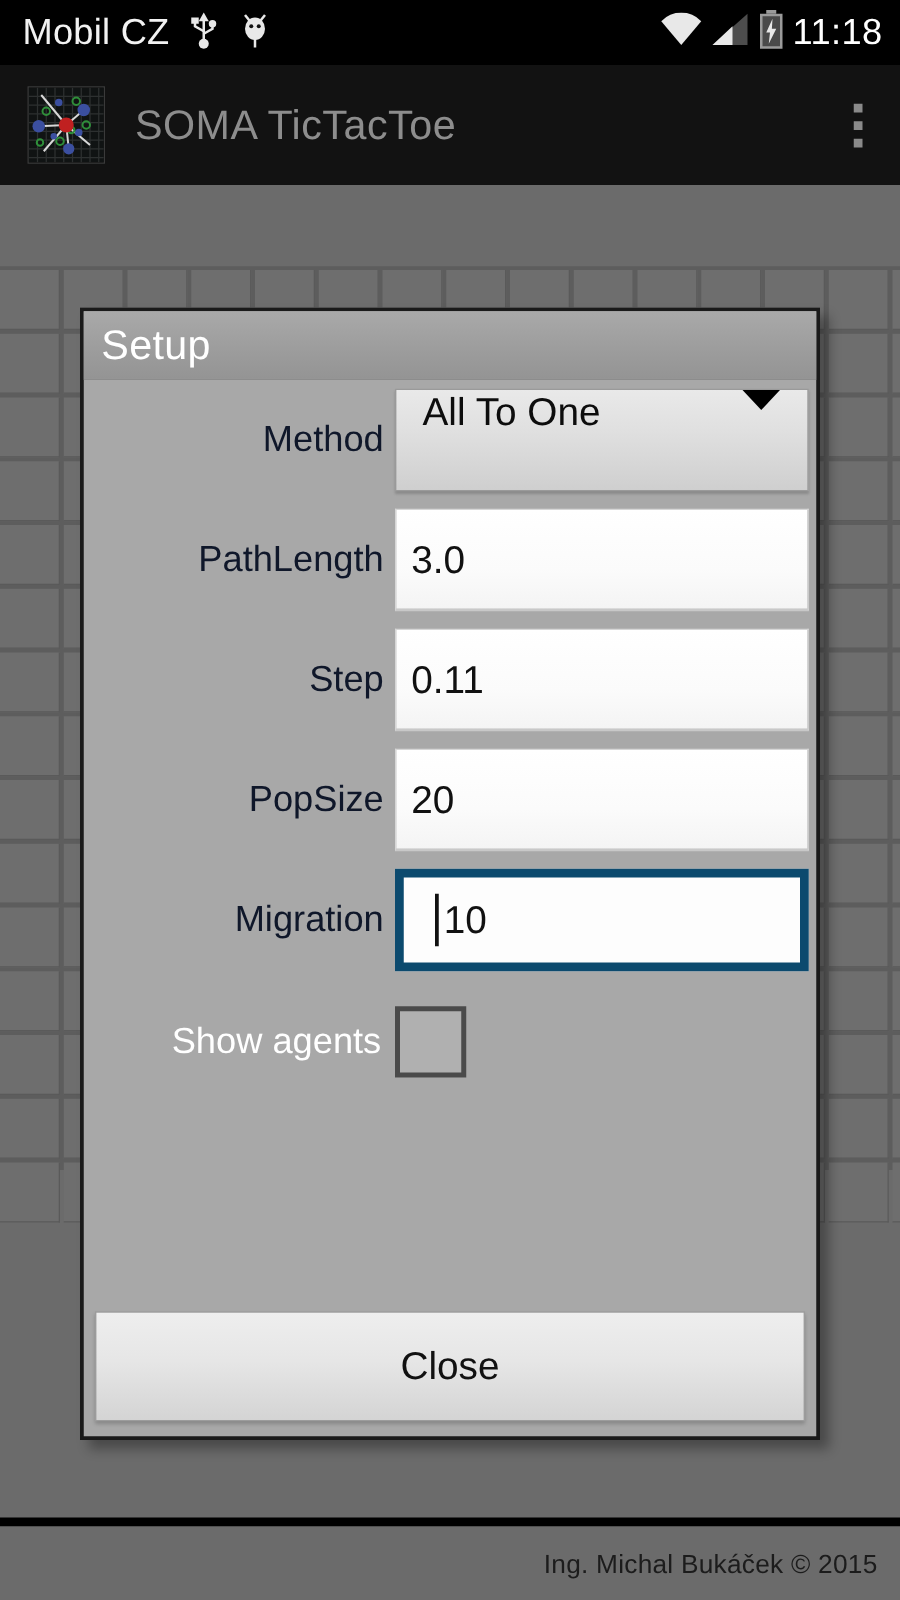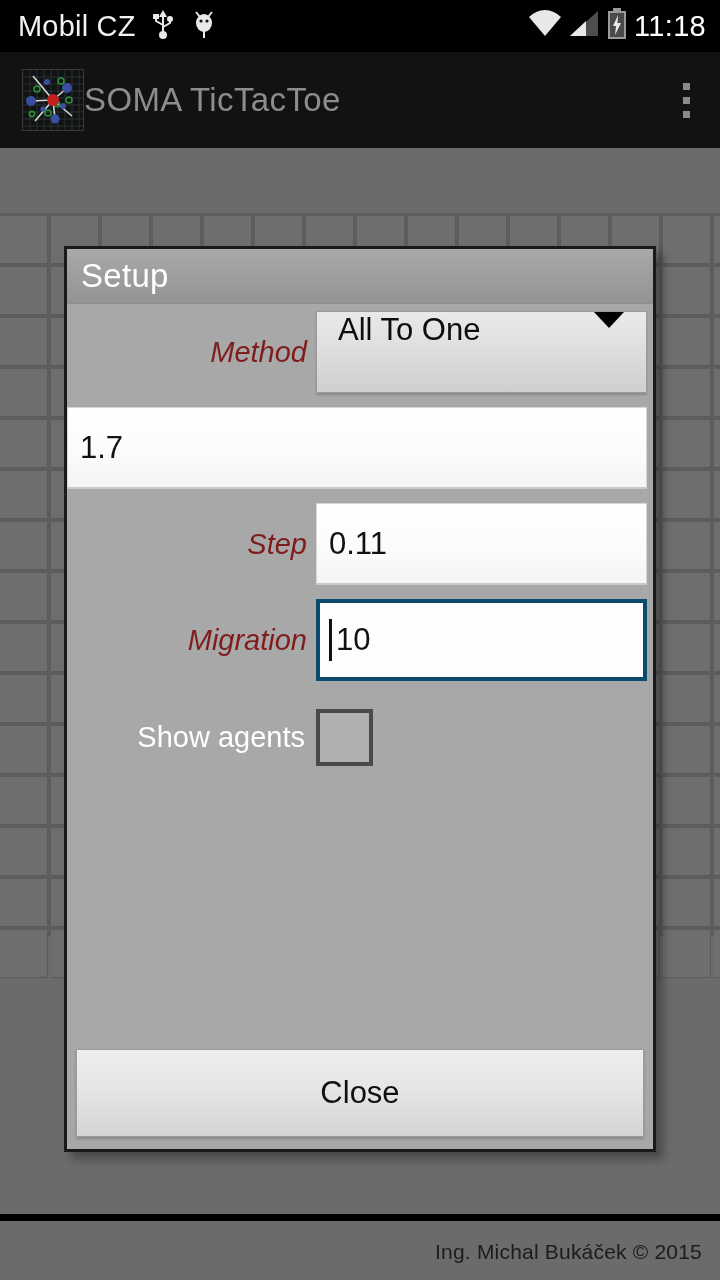--- a/index.html
+++ b/index.html
@@ -29,21 +29,21 @@
   
   #action-bar {
     position:absolute; left:0; top:52px; width:720px; height:96px;
     background:#121212; display:flex; align-items:center; padding:0 20px 0 22px;
   }
   #app-logo {
     width:62px; height:62px; flex:0 0 auto; position:relative;
     background:#0e1010; border:1px solid #3a3a3a;
   }
   #app-title {
-    color:#8d8d8d; font-size:33px; letter-spacing:.4px;
+    color:#8d8d8d; font-size:33px; margin-left:24px; letter-spacing:.4px;
     white-space:nowrap;
   }
   #overflow-menu {
     margin-left:auto; width:28px; height:50px;
     display:flex; flex-direction:column; justify-content:center;
     align-items:center; gap:7px; cursor:pointer;
   }
   #overflow-menu i { display:block; width:7px; height:7px; background:#8a8a8a; }
 
   
@@ -89,21 +89,21 @@
   }
   #dialog-title { color:#fff; font-size:33px; letter-spacing:.3px; }
 
   #dialog-body { padding:0; }
 
   .form-row {
     display:flex; align-items:center; height:96px; position:relative;
   }
   .row-label {
     width:249px; text-align:right; padding-right:9px;
-    color:#7f1d1d; font-size:29px; white-space:nowrap;font-style:italic;
+    color:#0f172a; font-size:29px; white-space:nowrap;
   }
   .field-wrap { flex:1; padding-right:6px; }
 
   
   #method-spinner {
     height:82px; width:100%;
     background:linear-gradient(to bottom,#e9e9e9 0%, #e0e0e0 40%, #cfcfcf 100%);
     border:1px solid #9a9a9a;
     box-shadow:0 2px 2px rgba(0,0,0,.18);
     display:flex; padding:0 22px 0 21px;
@@ -118,23 +118,23 @@
   
   .text-input {
     height:82px; width:100%;
     background:linear-gradient(to bottom,#ffffff 0%, #fbfbfb 60%, #f4f4f4 100%);
     border:1px solid #d6d6d6;
     border-bottom:2px solid #c8c8c8;
     display:flex; align-items:center; padding:0 12px;
     color:#111; font-size:31px; cursor:text;
   }
   .text-input.focused {
-    border:4px solid #0c4a6e;
+    border:7px solid #0c4a6e;
     background:#fdfdfd;
-    padding:0 9px;
+    padding:0 25px;
   }
   .caret {
     display:inline-block; width:3px; height:42px; background:#111;
     margin-right:4px;
   }
 
   
   #checkbox-row { height:98px; display:flex; align-items:center; }
   #checkbox-label {
     width:249px; text-align:right; padding-right:11px;
@@ -496,37 +496,46 @@
       <span class="row-label">Method</span>
       <span class="field-wrap">
         <span id="method-spinner">
           <span id="method-value">All To One</span>
           <span id="spinner-caret"></span>
         </span>
       </span>
     </div>
 
     <div class="form-row">
+      <span class="row-label">PathLength</span>
       <span class="field-wrap">
         <span class="text-input">
-          <span>1.7</span>
+          <span>3.0</span>
         </span>
       </span>
     </div>
 
     <div class="form-row">
       <span class="row-label">Step</span>
       <span class="field-wrap">
         <span class="text-input">
           <span>0.11</span>
         </span>
       </span>
     </div>
 
 
+    <div class="form-row">
+      <span class="row-label">PopSize</span>
+      <span class="field-wrap">
+        <span class="text-input">
+          <span>20</span>
+        </span>
+      </span>
+    </div>
 
     <div class="form-row">
       <span class="row-label">Migration</span>
       <span class="field-wrap">
         <span class="text-input focused">
           <i class="caret"></i>
           <span>10</span>
         </span>
       </span>
     </div>

